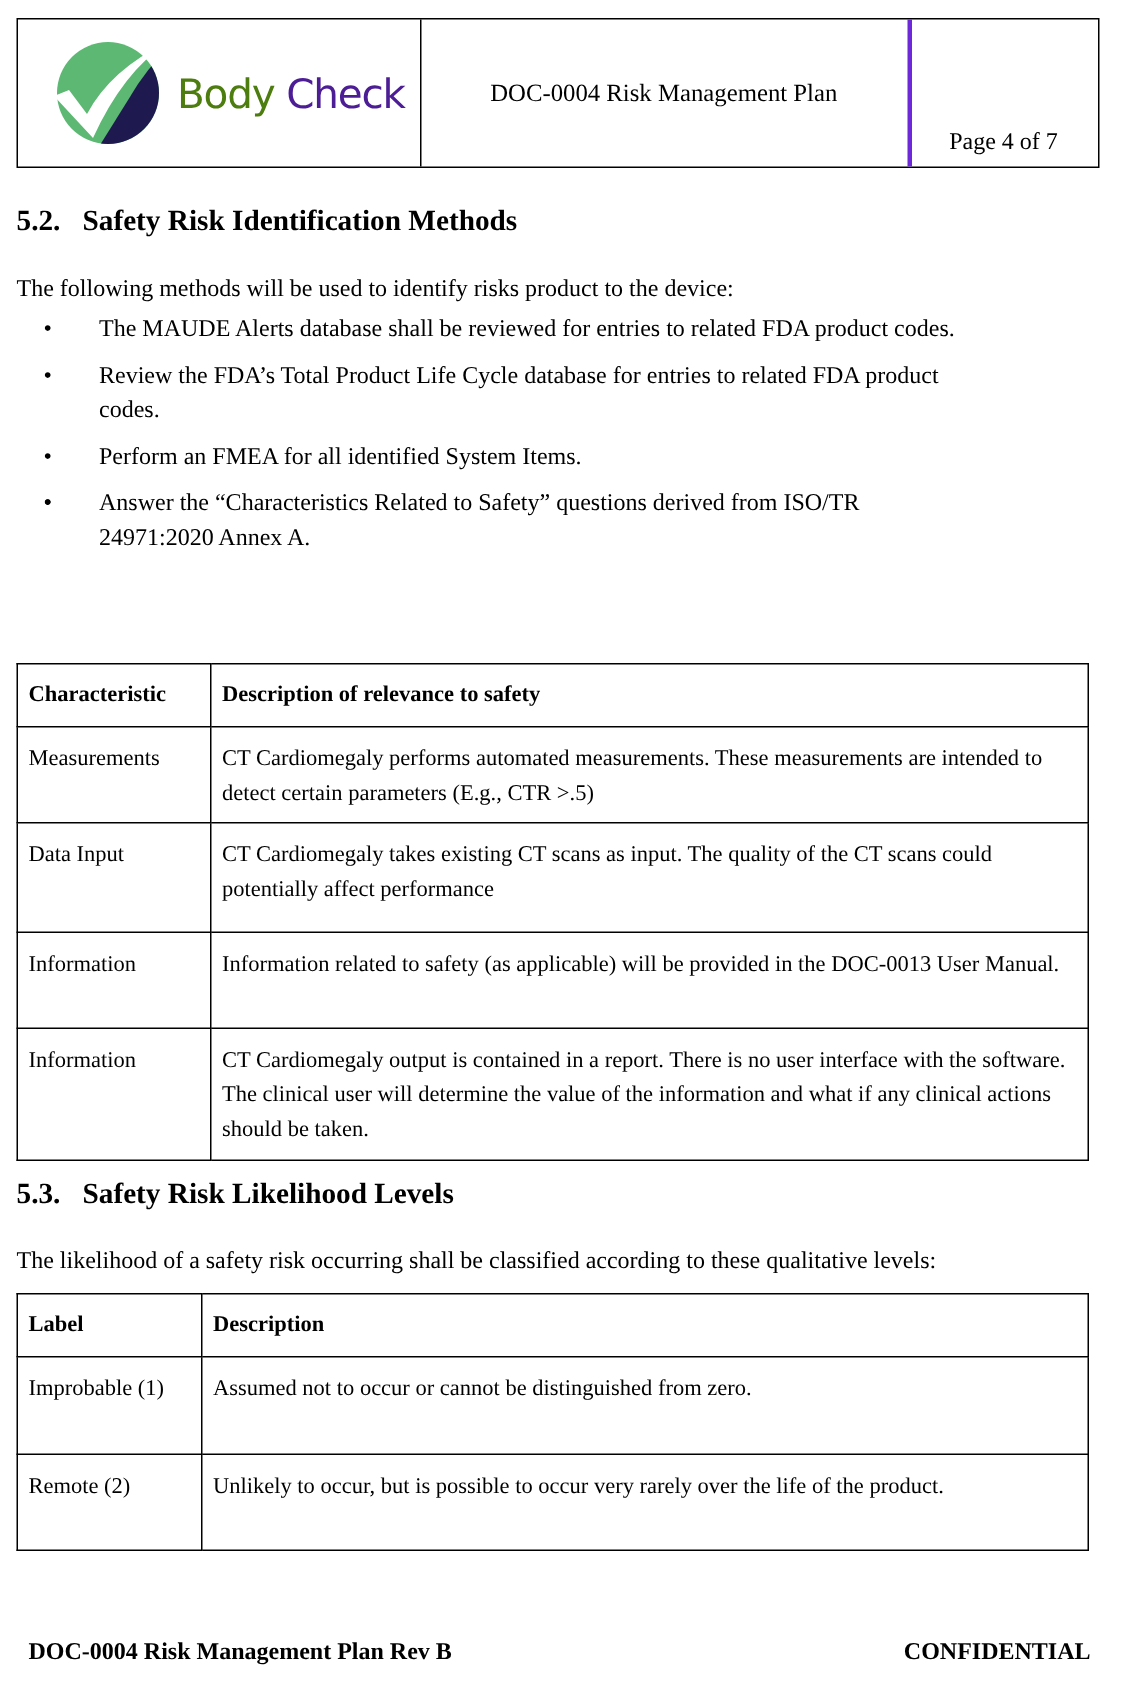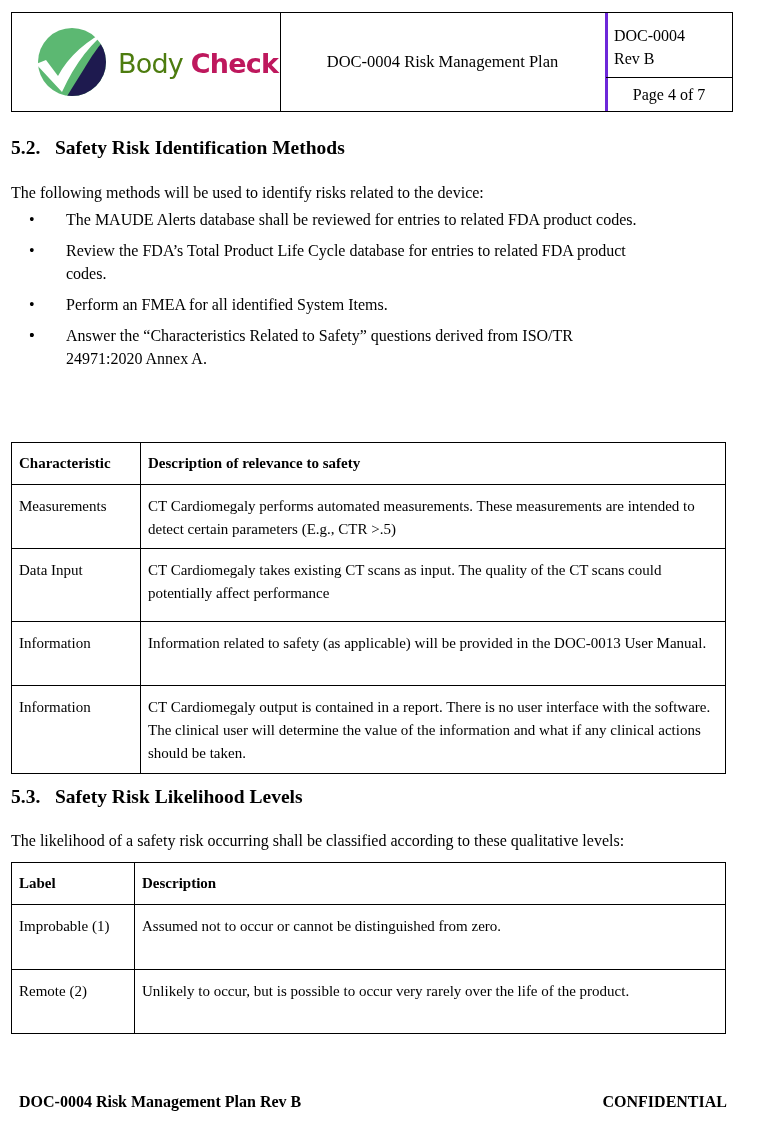--- a/index.html
+++ b/index.html
@@ -18,21 +18,21 @@
     .hdr .c3 { position: absolute; left: 594px; top: 0; width: 126px; height: 98px; }
     .hdr .c3a { position: absolute; left: 0; top: 0; width: 126px; height: 65px; border-bottom: 1px solid #000;
                 padding: 11px 0 0 8px; box-sizing: border-box; font-size: 16px; line-height: 23px; }
     .hdr .c3b { position: absolute; left: 0; top: 66px; width: 126px; height: 32px; text-align: center;
                 font-size: 16px; line-height: 32px; }
 
     .logo { position: absolute; left: 22px; top: 13px; width: 230px; height: 70px; }
     .logo-text { position: absolute; left: 84px; top: 22px; font-family: "DejaVu Sans", sans-serif; font-size: 27px;
                  letter-spacing: -0.8px; white-space: nowrap; }
     .logo-body { color: #4d7c0f; }
-    .logo-check { color: #be185d; font-weight: bold; }
+    .logo-check { color: #4c1d95; font-weight: normal; }
 
     h2 { margin: 0; font-size: 19.5px; font-weight: bold; position: absolute; left: 11px; white-space: nowrap; }
     h2 .num { display: inline-block; width: 44px; }
 
     .para { position: absolute; left: 11px; font-size: 16px; white-space: nowrap; }
 
     .bullets { position: absolute; left: 11px; top: 208px; width: 720px; margin: 0; padding: 0; list-style: none; }
     .bullets li { position: relative; padding-left: 55px; font-size: 16px; line-height: 23px; margin-bottom: 8px; }
     .bullets li .dot { position: absolute; left: 18px; top: 0; }
 
@@ -69,32 +69,28 @@
       <div class="logo-text">
         <span class="logo-body">Body</span>
         <span class="logo-check">Check</span>
       </div>
     </div>
   </div>
   <div class="c2">
     <span>DOC-0004 Risk Management Plan</span>
   </div>
   <div class="c3">
-    <div class="c3a">
-      <div>DOC-0004</div>
-      <div>Rev B</div>
-    </div>
     <div class="c3b">Page 4 of 7</div>
   </div>
 </div>
 
 <h2 style="top:137px;">
   <span class="num">5.2.</span><span>Safety Risk Identification Methods</span>
 </h2>
-<div class="para" style="top:184px;">The following methods will be used to identify risks related to the device:</div>
+<div class="para" style="top:184px;">The following methods will be used to identify risks product to the device:</div>
 
 <ul class="bullets">
   <li><span class="dot">•</span><span>The MAUDE Alerts database shall be reviewed for entries to related FDA product codes.</span></li>
   <li style="width:600px;"><span class="dot">•</span><span>Review the FDA’s Total Product Life Cycle database for entries to related FDA product codes.</span></li>
   <li><span class="dot">•</span><span>Perform an FMEA for all identified System Items.</span></li>
   <li style="width:570px;"><span class="dot">•</span></li>
   <li style="width:560px;"><span class="dot">•</span><span>Answer the “Characteristics Related to Safety” questions derived from ISO/TR 24971:2020 Annex A.</span></li>
 </ul>
 
 <table class="t t1">

